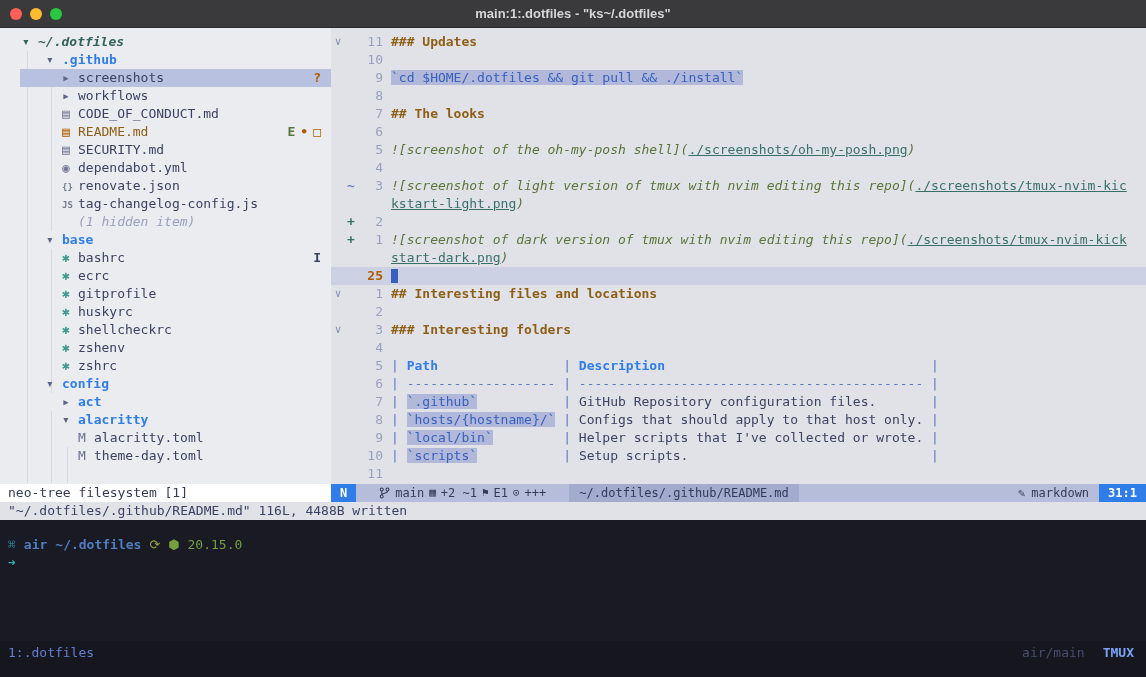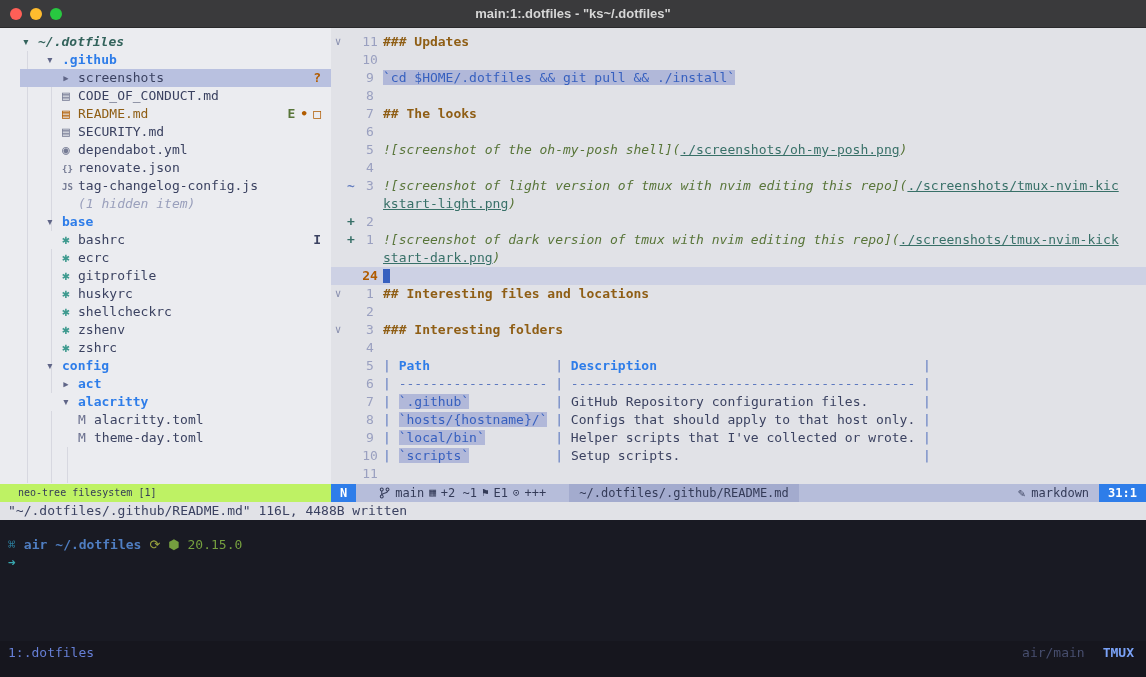--- a/index.html
+++ b/index.html
@@ -26,36 +26,36 @@
   .titem.hidden .tlabel { color:#9aa0bc; font-style:italic; }
   .tglyph { display:inline-block; width:16px; color:#5f6587; }
   .tglyph.small { font-size:9px; font-weight:700; letter-spacing:0; }
   .tbadges { position:absolute; right:10px; top:0; display:flex; gap:5px; font-weight:600; }
 
   .editor { flex:1; background:#e1e2e7; padding-top:5px; font-size:13px; overflow:hidden; }
   .eline { height:18px; line-height:18px; display:flex; color:#3b4261; }
   .eline.cursorline { background:#cdd1e4; }
   .efold { flex:0 0 14px; text-align:center; color:#8b91b0; font-size:11px; }
   .esign { flex:0 0 12px; text-align:center; font-weight:700; }
-  .enum { flex:0 0 26px; text-align:center; color:#9aa0c0; }
+  .enum { flex:0 0 26px; text-align:right; color:#9aa0c0; margin-right:8px; }
   .enum.cur { color:#b15c00; font-weight:700; }
   .etext { flex:1; white-space:pre; overflow:hidden; }
   .sg-t {}
   .sg-h { color:#8f5e15; font-weight:700;margin-top:45px; }
   .sg-code { color:#3760bf; background:#b1b8d9; }
   .sg-lab { color:#587539;font-style:italic; }
   .sg-url { color:#387068; text-decoration:underline; }
   .sg-pipe { color:#5d79c0; }
   .sg-dash { color:#5d79c0; }
   .sg-th { color:#2e7de9; font-weight:700; }
   .sg-cursorblock { display:inline-block; width:7px; height:14px; background:#3760bf; vertical-align:-2px; }
 
   
   .statusline { flex:0 0 18px; display:flex; font-size:12px; color:#343b58; }
-  .st-tree { width:331px; flex:0 0 331px; background:#bef264; line-height:18px; padding-left:18px; font-size:10px; }
+  .st-tree { width:331px; flex:0 0 331px; background:#ffffff; line-height:18px; padding-left:8px; font-size:13px; }
   .st-main { flex:1; background:#b6bdda; display:flex; line-height:18px; }
   .badge { background:#2e7de9; color:#fff; font-weight:700; padding:0 9px; }
   .st-info { padding:0 23px; display:flex; gap:5px; align-items:center; }
   .st-info .ic { font-size:11px; }
   .st-path { background:#a3abce; padding:0 10px; }
   .st-fill { flex:1; }
   .st-ft { padding:0 10px; display:flex; gap:6px; align-items:center; }
 
   
   .cmdline { flex:0 0 18px; background:#e1e2e7; color:#3b4261; font-size:13px; line-height:18px; padding-left:8px; white-space:pre; }
@@ -96,20 +96,21 @@
       <div class="guide" style="left:51px;top:41px;height:162px"></div>
       <div class="guide" style="left:51px;top:221px;height:144px"></div>
       <div class="guide" style="left:51px;top:383px;height:72px"></div>
       <div class="guide" style="left:67px;top:419px;height:36px"></div>
       <div id="tree-items">
           <div class="titem root" style="padding-left: 22px;"><span class="tglyph" style="color: rgb(51, 99, 92);">▾</span><span class="tlabel">~/.dotfiles</span></div>
           <div class="titem folder" style="padding-left: 46px;"><span class="tglyph" style="color: rgb(95, 101, 135);">▾</span><span class="tlabel">.github</span></div>
           <div class="titem plain sel" style="padding-left: 62px;"><span class="tglyph" style="color: rgb(95, 101, 135);">▸</span><span class="tlabel">screenshots</span><span class="tbadges">
               <span style="color: rgb(177, 92, 0);">?</span>
             </span></div>
+          <div class="titem plain" style="padding-left: 62px;"><span class="tglyph" style="color: rgb(95, 101, 135);">▸</span><span class="tlabel">workflows</span></div>
           <div class="titem plain" style="padding-left: 62px;"><span class="tglyph" style="color: rgb(117, 123, 148);">▤</span><span class="tlabel">CODE_OF_CONDUCT.md</span></div>
           <div class="titem readme" style="padding-left: 62px;"><span class="tglyph" style="color: rgb(177, 92, 0);">▤</span><span class="tlabel">README.md</span><span class="tbadges">
               <span style="color: rgb(88, 117, 57);">E</span>
               <span style="color: rgb(177, 92, 0);">•</span>
               <span style="color: rgb(177, 92, 0);">□</span>
             </span></div>
           <div class="titem plain" style="padding-left: 62px;"><span class="tglyph" style="color: rgb(117, 123, 148);">▤</span><span class="tlabel">SECURITY.md</span></div>
           <div class="titem plain" style="padding-left: 62px;"><span class="tglyph" style="color: rgb(117, 123, 148);">◉</span><span class="tlabel">dependabot.yml</span></div>
           <div class="titem plain" style="padding-left: 62px;"><span class="tglyph small" style="color: rgb(117, 123, 148);">{}</span><span class="tlabel">renovate.json</span></div>
           <div class="titem plain" style="padding-left: 62px;"><span class="tglyph small" style="color: rgb(117, 123, 148);">JS</span><span class="tlabel">tag-changelog-config.js</span></div>
@@ -207,21 +208,21 @@
           </div>
           <div class="eline">
             <span class="efold"></span>
             <span class="esign"></span>
             <span class="enum"></span>
             <span class="etext"><span class="sg-url">start-dark.png</span><span class="sg-lab">)</span></span>
           </div>
           <div class="eline cursorline">
             <span class="efold"></span>
             <span class="esign"></span>
-            <span class="enum cur">24</span>
+            <span class="enum cur">25</span>
             <span class="etext"><span class="sg-cursorblock"> </span></span>
           </div>
           <div class="eline">
             <span class="efold">∨</span>
             <span class="esign"></span>
             <span class="enum">1</span>
             <span class="etext"><span class="sg-h">## Interesting files and locations</span></span>
           </div>
           <div class="eline">
             <span class="efold"></span>

